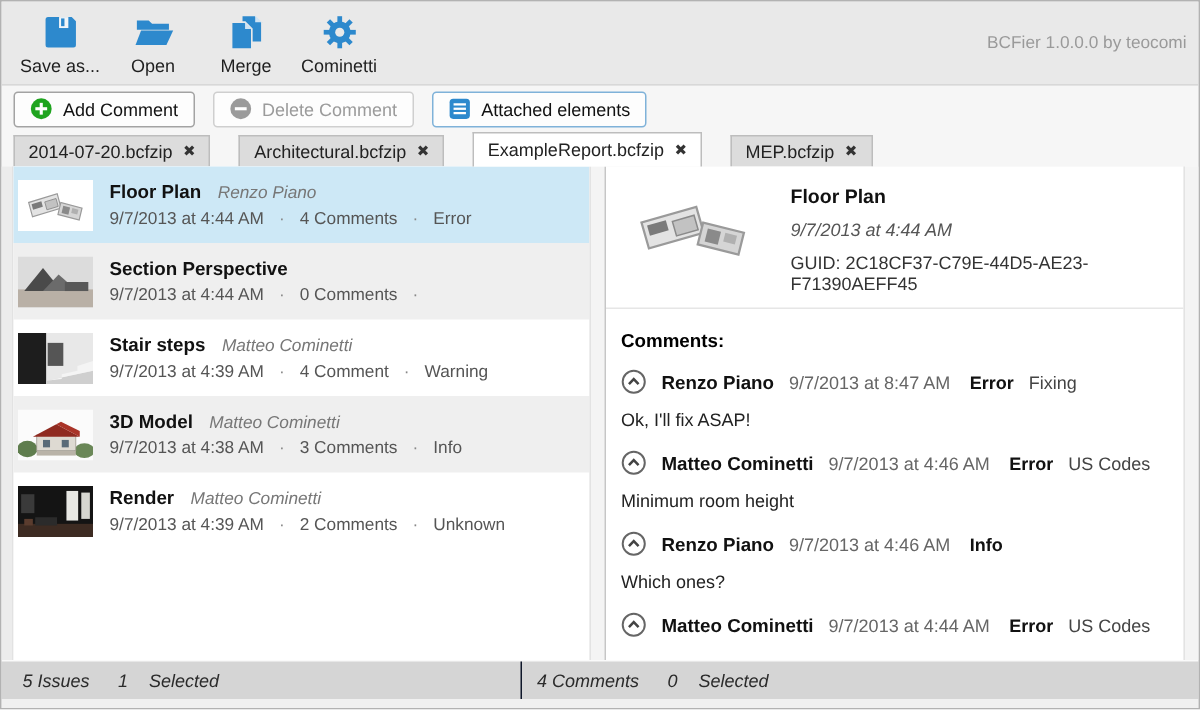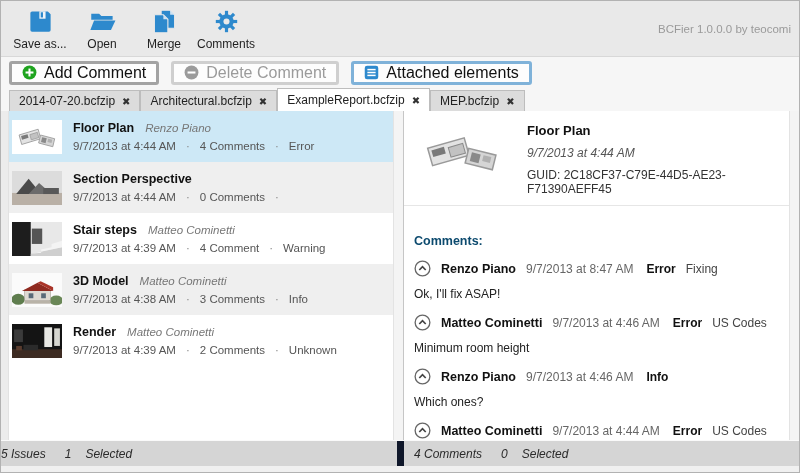--- a/index.html
+++ b/index.html
@@ -23,27 +23,27 @@
   .tool-btn { width:62px; display:flex; flex-direction:column; align-items:center; gap:2px; padding-top:2px;
               color:var(--accent,#2d89cd); }
   .tool-btn svg { width:27px; height:27px; }
   .tool-label { font-size:12px; color:#1f1f1f; }
   .version { position:absolute; right:8px; top:50%; transform:translateY(-50%); font-size:11.5px; color:#9a9a9a; }
 
   
   .actionbar { height:31px; background:#f6f6f6; display:flex; align-items:center; gap:12px;
                padding-left:8px; flex:0 0 auto; }
   .act-btn { display:inline-flex; align-items:center; gap:7px; height:24px; padding:0 10px;
-             background:#fdfdfd; border:3px solid #a3a3a3; border-radius:3px; font-size:16px; color:#111; }
+             background:#fdfdfd; border:1px solid #a3a3a3; border-radius:3px; font-size:12px; color:#111; }
   .act-btn svg { width:15px; height:15px; flex:0 0 auto; }
   .act-btn.disabled { border-color:#cfcfcf; color:#9b9b9b; }
   .act-btn.attached { border-color:#7fb2d9; }
 
   
-  .tabstrip { height:23px; background:#f6f6f6; display:flex; align-items:flex-end; padding-left:8px; gap:0; flex:0 0 auto; }
+  .tabstrip { height:23px; background:#f6f6f6; display:flex; align-items:flex-end; padding-left:8px; gap:19px; flex:0 0 auto; }
   .tab { display:inline-flex; align-items:center; height:21px; padding:0 9px; background:#dcdcdc;
          border:1px solid #bdbdbd; border-bottom:none; font-size:12px; color:#222; white-space:nowrap; }
   .tab .tclose { margin-left:7px; font-size:10px; color:#333; }
   .tab.active { background:#fff; height:23px; z-index:2; }
 
   
   .main { flex:1; display:flex; background:#fff; min-height:0; }
   .left-frame { width:8px; background:#ececec; border-right:1px solid #e2e2e2; flex:0 0 auto; }
   .left-panel { width:384px; display:flex; flex-direction:column; background:#fff; flex:0 0 auto; }
   .issue-row { height:51px; display:flex; align-items:center; gap:11px; padding:0 6px 0 3px; }
@@ -63,35 +63,35 @@
   .right-panel { flex:1; display:flex; min-width:0; }
   .right-content { flex:1; display:flex; flex-direction:column; min-width:0; }
   .detail-header { display:flex; gap:17px; padding:10px 10px 9px 10px; align-items:flex-start; }
   .detail-thumb { width:96px; height:62px; flex:0 0 auto; }
   .detail-thumb svg { width:100%; height:100%; display:block; }
   .detail-title { font-size:13px; font-weight:bold; color:#111; padding-top:2px; }
   .detail-date { font-size:12px; font-style:italic; color:#555; margin-top:8px; }
   .detail-guid { font-size:12px; color:#333; margin-top:8px; }
   .detail-sep { border-top:1px solid #e6e6e6; }
   .comments { padding:8px 10px; overflow:hidden; }
-  .comments-header { font-size:12.5px; font-weight:bold; color:#0c4a6e; margin:20px 0 12px; }
+  .comments-header { font-size:12.5px; font-weight:bold; color:#000000; margin:6px 0 12px; }
   .comment { margin-bottom:13px; }
   .comment-head { display:flex; align-items:center; gap:10px; }
   .collapse-btn svg { width:17px; height:17px; display:block; }
   .c-author { font-size:12.5px; font-weight:bold; color:#111; }
   .c-date { font-size:12px; color:#666; }
   .c-status { font-size:12px; font-weight:bold; color:#111; margin-left:3px; }
   .c-tag { font-size:12px; color:#444; }
   .c-body { font-size:12px; color:#222; margin-top:10px; }
   .right-scroll { width:10px; background:#f4f4f4; border-left:1px solid #e3e3e3; flex:0 0 auto; }
 
   
   .statusbar { height:26px; background:#d5d5d5; border-top:1px solid #fafafa; display:flex;
                font-style:italic; font-size:12px; color:#2b2b2b; flex:0 0 auto; }
-  .status-left { width:403px; border-right:7px solid #0f172a; display:flex; align-items:center; padding-left:0; }
+  .status-left { width:347px; border-right:1px solid #0f172a; display:flex; align-items:center; padding-left:14px; }
   .status-right { flex:1; display:flex; align-items:center; padding-left:10px; }
   .st-num { margin-left:19px; }
   .st-label { margin-left:14px; }
   .bottomstrip { height:6px; background:#f0f0f0; flex:0 0 auto; }
 </style>
 </head>
 <body>
 
 <div class="window">
 
@@ -125,21 +125,21 @@
       <svg viewBox="0 0 24 24">
         <g fill="currentColor">
           <rect x="10.6" y="2.5" width="2.8" height="19"></rect>
           <rect x="10.6" y="2.5" width="2.8" height="19" transform="rotate(45 12 12)"></rect>
           <rect x="10.6" y="2.5" width="2.8" height="19" transform="rotate(90 12 12)"></rect>
           <rect x="10.6" y="2.5" width="2.8" height="19" transform="rotate(135 12 12)"></rect>
           <circle cx="12" cy="12" r="6.4"></circle>
         </g>
         <circle cx="12" cy="12" r="2.7" fill="#e9e9e9"></circle>
       </svg>
-      <span class="tool-label">Comments</span>
+      <span class="tool-label">Cominetti</span>
     </div>
     <div class="version">BCFier 1.0.0.0 by teocomi</div>
   </div>
 
   <div class="actionbar">
     <div class="act-btn">
       <svg viewBox="0 0 16 16" style="color:var(--green,#1fa41f)">
         <circle cx="8" cy="8" r="7.4" fill="currentColor"></circle>
         <rect x="3.8" y="6.9" width="8.4" height="2.2" fill="#fff"></rect>
         <rect x="6.9" y="3.8" width="2.2" height="8.4" fill="#fff"></rect>

